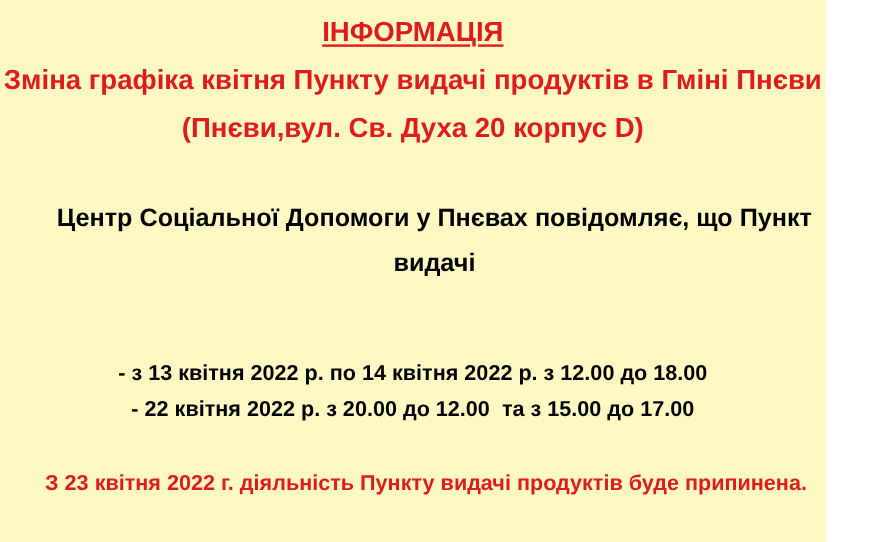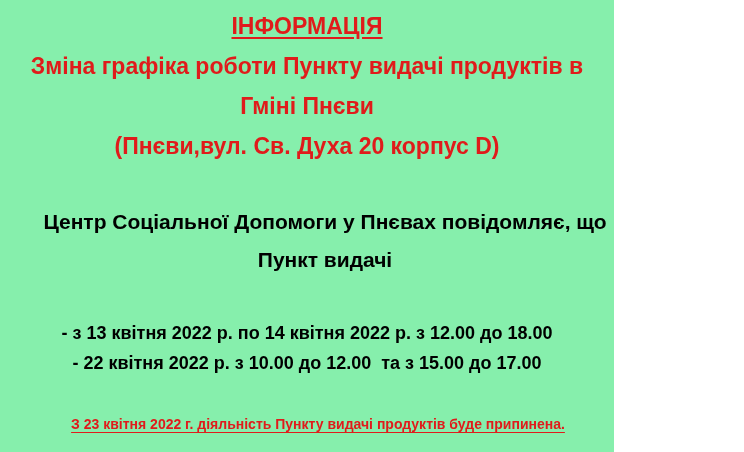--- a/index.html
+++ b/index.html
@@ -2,23 +2,23 @@
 <html><head>
 <meta charset="utf-8">
 <style>
   html, body {
     margin: 0;
     padding: 0;
     background: #ffffff;
   }
   .page {
     position: relative;
-    width: 614px;
+    width: 688px;
     height: 452px;
-    background: #86efac;
+    background: #fef9c3;
     font-family: "Liberation Sans", "DejaVu Sans", sans-serif;
     font-weight: bold;
     text-align: center;
     overflow: hidden;
     box-sizing: border-box;
     padding-top: 6px;
   }
   .red { color: #e01b1b; }
   .black { color: #000000; }
 
@@ -34,52 +34,51 @@
   }
   .body-block {
     margin-top: 37px;
     margin-left: 36px;
   }
   .body-line {
     font-size: 21px;
     line-height: 38px;
   }
   .schedule-block {
-    margin-top: 39px;
+    margin-top: 57px;
   }
   .schedule-item {
     font-size: 18px;
     line-height: 30px;
     white-space: pre-wrap;
   }
   .closing-notice {
     margin-top: 31px;
-    font-size: 14px;
+    font-size: 18px;
     line-height: 30px;
-    text-decoration: underline;
     text-underline-offset: 3px;
     margin-left: 22px;
   }
 </style>
 </head>
 <body>
 
 <div class="page">
 
   <div class="doc-title red">ІНФОРМАЦІЯ</div>
 
   <div>
-    <div class="subtitle-line red">Зміна графіка роботи Пункту видачі продуктів в Гміні Пнєви</div>
+    <div class="subtitle-line red">Зміна графіка квітня Пункту видачі продуктів в Гміні Пнєви</div>
     <div class="subtitle-line red">(Пнєви,вул. Св. Духа 20 корпус D)</div>
   </div>
 
   <div class="body-block">
     <div class="body-line black">Центр Соціальної Допомоги у Пнєвах повідомляє, що Пункт видачі</div>
   </div>
 
   <div class="schedule-block">
     <div class="schedule-item black">- з 13 квітня 2022 р. по 14 квітня 2022 р. з 12.00 до 18.00</div>
-    <div class="schedule-item black">- 22 квітня 2022 р. з 10.00 до 12.00  та з 15.00 до 17.00</div>
+    <div class="schedule-item black">- 22 квітня 2022 р. з 20.00 до 12.00  та з 15.00 до 17.00</div>
   </div>
 
   <div class="closing-notice red">З 23 квітня 2022 г. діяльність Пункту видачі продуктів буде припинена.</div>
 
 </div>
 
 </body></html>

